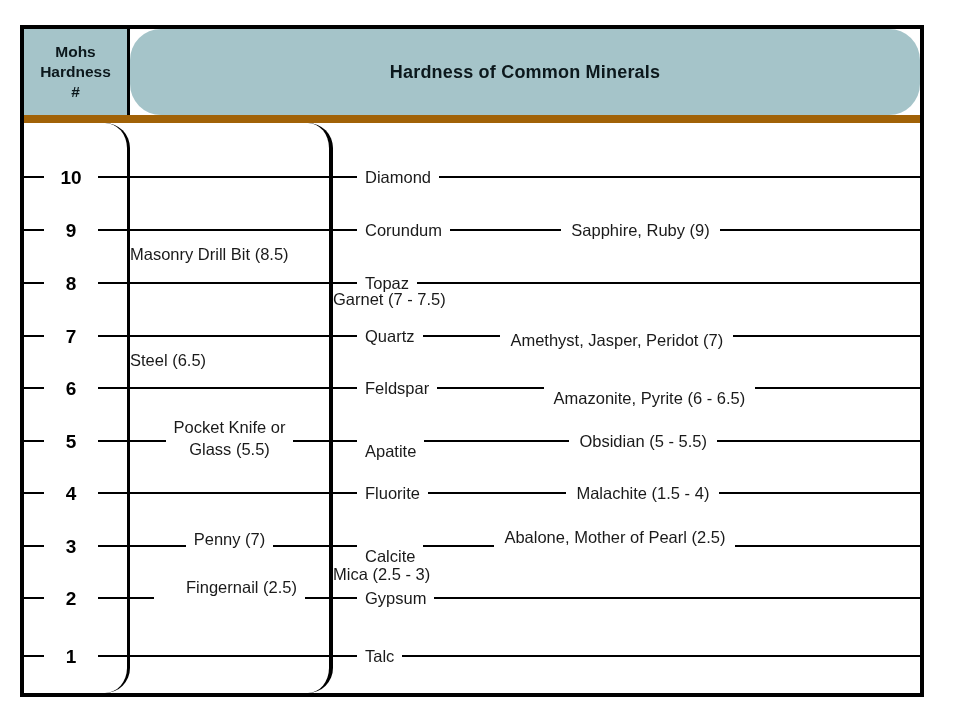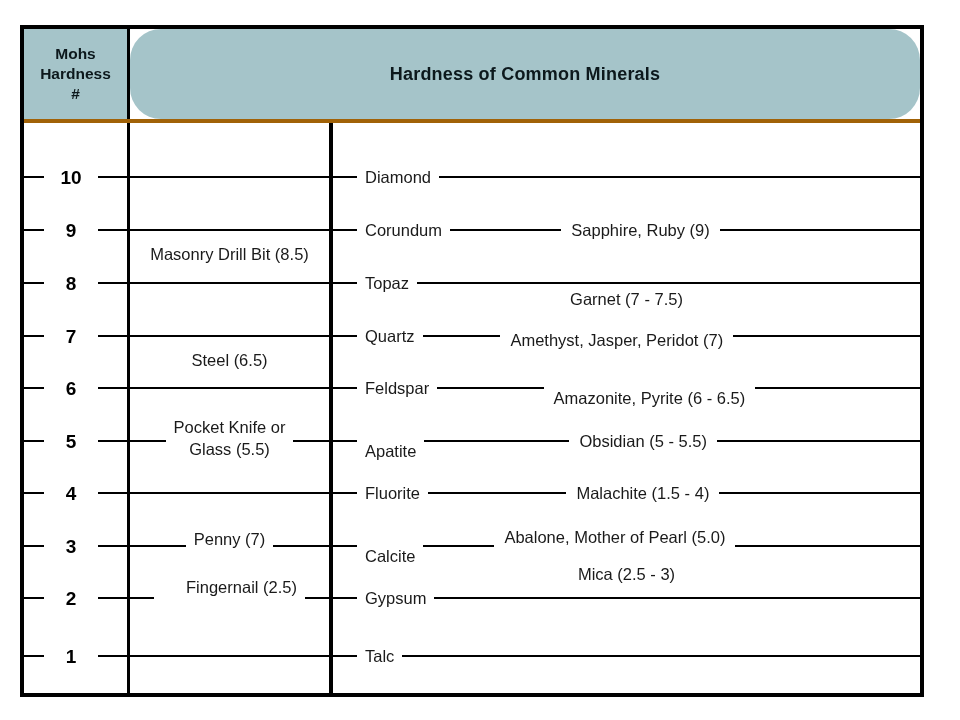--- a/index.html
+++ b/index.html
@@ -1,43 +1,43 @@
 <!DOCTYPE html>
 <html style="--header-bg: #a5c4c9;"><head>
 <meta charset="utf-8">
 <style>
   * { margin:0; padding:0; box-sizing:border-box; }
   html,body { width:960px; height:720px; background:#ffffff; overflow:hidden;
               font-family:"Liberation Sans", sans-serif; color:#1a1a1a; }
   .canvas { position:relative; width:960px; height:720px; background:#fff; }
   .table  { position:absolute; left:20px; top:25px; width:904px; height:672px;
             border:4px solid #000; background:#fff; }
-  .header { display:flex; height:94px; border-bottom:4px solid #a16207; }
+  .header { display:flex; height:94px; border-bottom:8px solid #a16207; }
   .h-cell { background:var(--header-bg,#a5c4c9); display:flex; align-items:center;
             justify-content:center; text-align:center; font-weight:bold; color:#0c181c; }
   .h1 { width:106px; border-right:3px solid #000; font-size:15.5px; line-height:1.3; }
   .h2 { width:203px; border-right:4px solid #000; font-size:15.5px; line-height:1.35; }
   .h3 { flex:1; font-size:18px; letter-spacing:.2px;border-radius:31px; }
   .pre { white-space:pre-line; }
   .body { position:relative; display:flex; height:570px; background:#fff; }
-  .col  { position:relative; height:100%; }
+  .col  { position:relative; height:100%;border-radius:25px; }
   .colA { width:106px; border-right:3px solid #000; }
   .colB { width:203px; border-right:4px solid #000; }
   .colC { flex:1; }
   .srow { position:absolute; left:0; right:0; height:24px; display:flex; align-items:center; }
   .ln   { height:2px; background:#000; }
   .l20  { flex:0 0 20px; }
   .l24  { flex:0 0 24px; }
   .grow { flex:1; }
   .num  { flex:0 0 54px; text-align:center; font-weight:bold; font-size:19px; color:#000;
           line-height:1; }
   .lbl  { font-size:16.5px; padding:0 8px; white-space:nowrap; line-height:1.1; }
   .gem  { font-size:16.5px; padding:0 10px; white-space:nowrap; line-height:1.1; }
   .fullline { position:absolute; left:0; right:0; height:2px; background:#000; }
-  .free { position:absolute; left:0; right:0; text-align:center; font-size:16.5px;
+  .free { position:absolute; left:0; right:0; text-align:left; font-size:16.5px;
           white-space:nowrap; }
   .two  { white-space:pre-line; text-align:center; line-height:1.35; position:relative;
           top:-3px; }
   .up7  { position:relative; top:-7px; }
   .up11 { position:relative; top:-11px;margin-left:24px; }
   .up9  { position:relative; top:-9px; }
   .dn4  { position:relative; top:4px; }
   .dn2  { position:relative; top:2px;margin-top:16px; }
 </style>
 </head>
@@ -182,21 +182,21 @@
           <i class="ln l24"></i>
           <span class="lbl">Fluorite</span>
           <i class="ln grow"></i>
           <span class="gem">Malachite (1.5 - 4)</span>
           <i class="ln" style="flex:1.45"></i>
         </div>
         <div class="srow" style="top:411px">
           <i class="ln l24"></i>
           <span class="lbl dn2">Calcite</span>
           <i class="ln grow"></i>
-          <span class="gem up9">Abalone, Mother of Pearl (5.0)</span>
+          <span class="gem up9">Abalone, Mother of Pearl (2.5)</span>
           <i class="ln" style="flex:2.6"></i>
         </div>
         <div class="free" style="top:442px">Mica (2.5 - 3)</div>
         <div class="srow" style="top:463px">
           <i class="ln l24"></i>
           <span class="lbl">Gypsum</span>
           <i class="ln grow"></i>
         </div>
         <div class="srow" style="top:521px">
           <i class="ln l24"></i>

